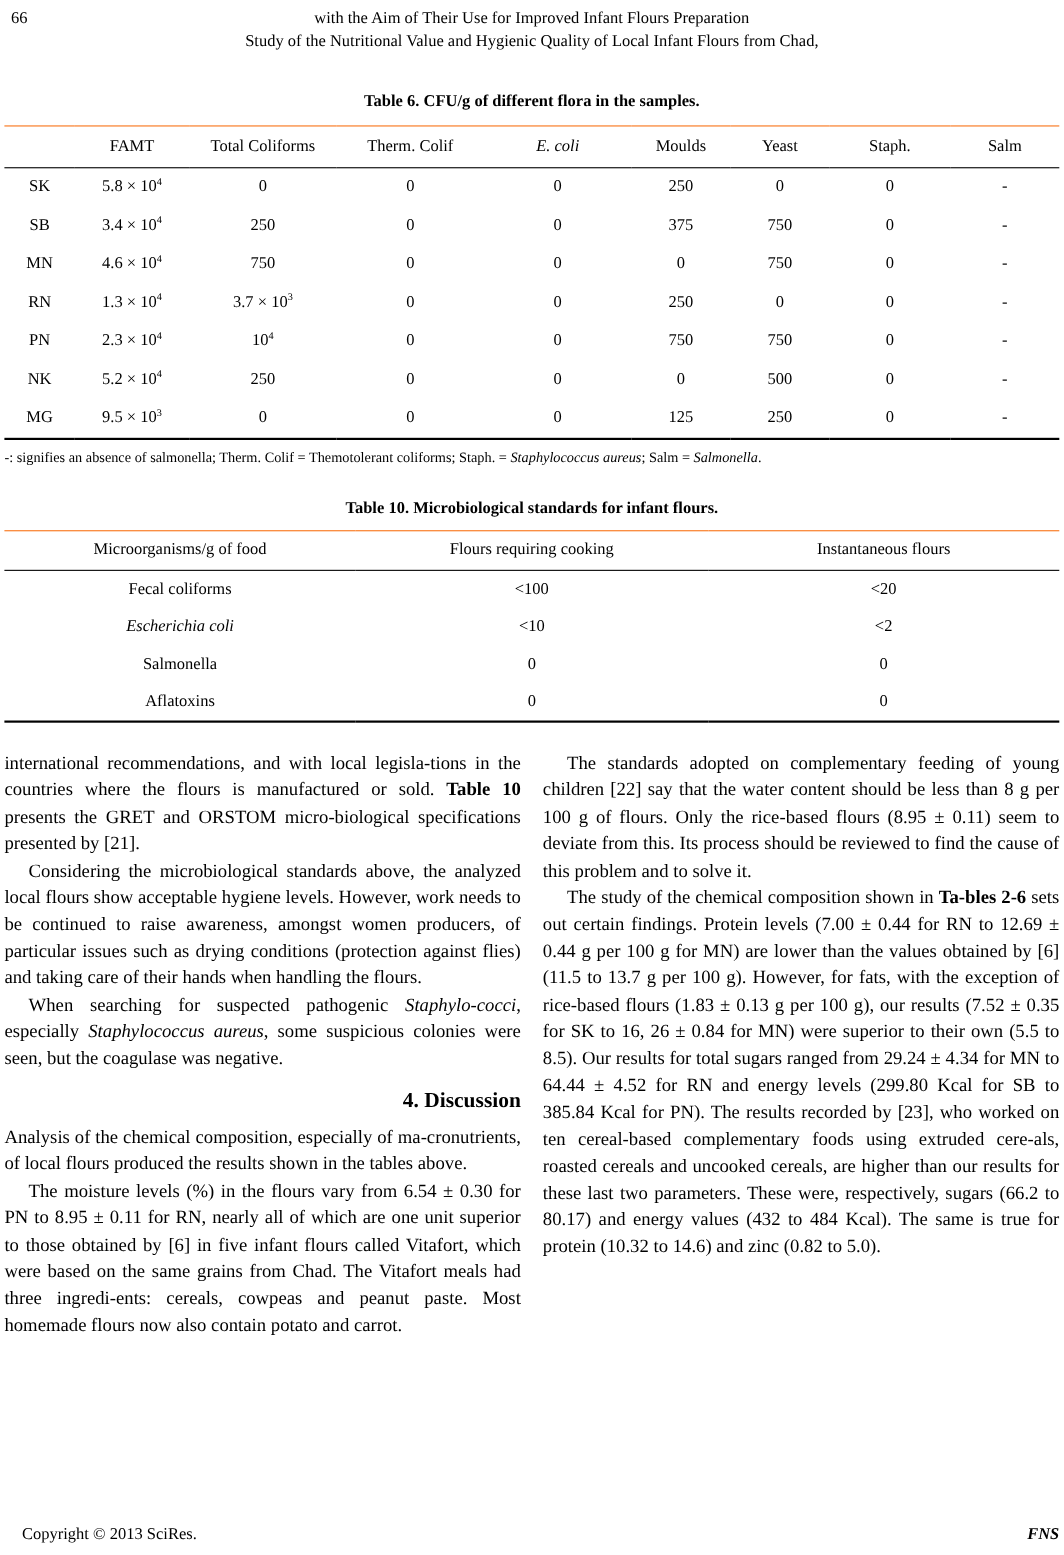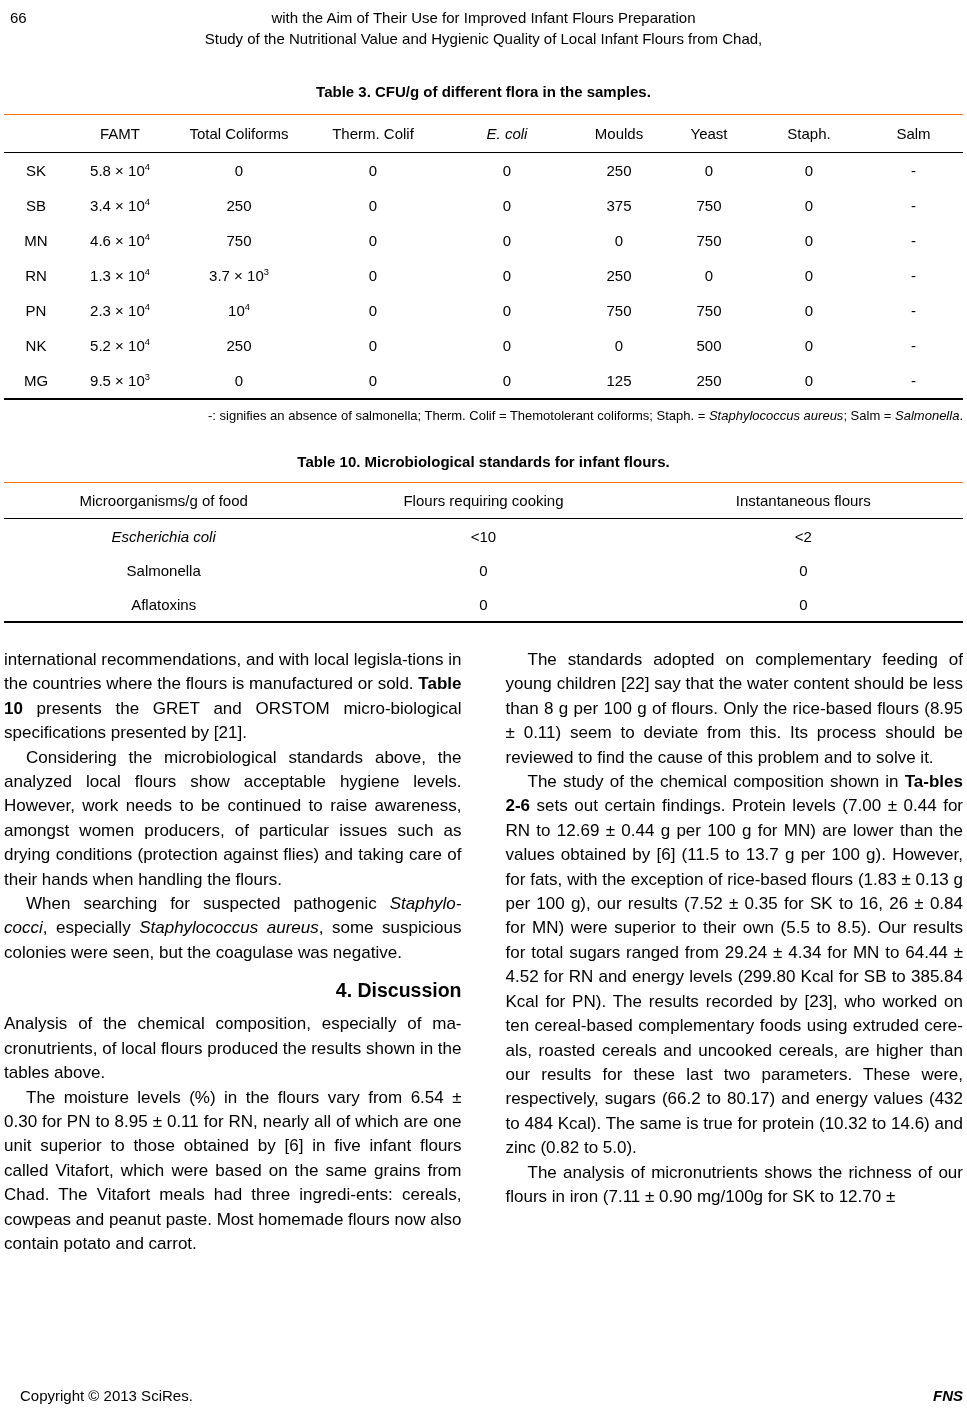--- a/index.html
+++ b/index.html
@@ -3,21 +3,21 @@
 <meta charset="utf-8">
 <style>
   html, body { margin: 0; padding: 0; background: #ffffff; }
   .page {
     position: relative;
     width: 967px;
     height: 1414px;
     box-sizing: border-box;
     background: #ffffff;
     color: #000000;
-    font-family: Liberation Sans, sans-serif;
+    font-family: Liberation Serif, serif;
     padding: 7px 4px 0 4px;
     overflow: hidden;
   }
   
   .pagehead { position: relative; text-align: center; font-size: 15px; line-height: 21px; }
   .pagenum { position: absolute; left: 6px; top: 0; font-size: 15px; }
   
   .tcaption { text-align: center; font-weight: bold; font-size: 15px; line-height: 18px; }
   .cap9  { margin-top: 34px; }
   .cap10 { margin-top: 29px; }
@@ -28,23 +28,23 @@
   .t9, .t10 { border-top: 1px solid #f97316; border-bottom: 2px solid #000; }
   thead th { border-bottom: 1.5px solid #000; font-weight: normal; }
   .t9 thead th { height: 37px; }
   .t9 tbody td { height: 35px; }
   .t10 thead th { height: 35px; }
   .t10 tbody td { height: 34px; }
   th, td { text-align: center; vertical-align: middle; padding: 0; font-weight: normal; }
   .it { font-style: italic; }
   sup { font-size: 0.62em; line-height: 0; }
   
-  .footnote { margin-top: 7px; font-size: 13px; line-height: 17px; text-align: right; }
-  
-  .columns { display: flex; gap: 44px; margin-top: 25px; }
+  .footnote { margin-top: 7px; font-size: 13px; line-height: 17px; }
+  
+  .columns { display: flex; gap: 20px; margin-top: 25px; }
   .col { flex: 1 1 0; font-size: 17px; line-height: 24.4px; text-align: justify; }
   .col p { margin: 0; }
   .ind { text-indent: 22px; }
   .b { font-weight: bold; }
   .i { font-style: italic; }
   h2.discussion { font-size: 19.5px; font-weight: bold; margin: 14px 0 10px 0; line-height: 23px; text-align: right; }
   
   .pagefoot {
     position: absolute; left: 20px; right: 4px; bottom: 10px;
     display: flex; justify-content: space-between; font-size: 15px;
@@ -55,21 +55,21 @@
 <body>
 
 <div class="page">
 
   <div class="pagehead">
     <span class="pagenum">66</span>
     <div>with the Aim of Their Use for Improved Infant Flours Preparation</div>
     <div>Study of the Nutritional Value and Hygienic Quality of Local Infant Flours from Chad,</div>
   </div>
 
-  <div class="tcaption cap9">Table 3. CFU/g of different flora in the samples.</div>
+  <div class="tcaption cap9">Table 6. CFU/g of different flora in the samples.</div>
 
   <table class="t9">
     <colgroup>
       <col style="width:64px">
         <col style="width:104px">
         <col style="width:134px">
         <col style="width:134px">
       <col style="width:134px">
         <col style="width:90px">
         <col style="width:90px">
@@ -182,20 +182,25 @@
       </colgroup>
     <thead>
       <tr>
         <th>Microorganisms/g of food</th>
         <th>Flours requiring cooking</th>
         <th>Instantaneous flours</th>
       </tr>
     </thead>
     <tbody>
       <tr>
+        <td>Fecal coliforms</td>
+        <td>&lt;100</td>
+        <td>&lt;20</td>
+      </tr>
+      <tr>
         <td class="it">Escherichia coli</td>
         <td>&lt;10</td>
         <td>&lt;2</td>
       </tr>
       <tr>
         <td>Salmonella</td>
         <td>0</td>
         <td>0</td>
       </tr>
       <tr>
@@ -211,21 +216,20 @@
       <p><span>international recommendations, and with local legisla-tions in the countries where the flours is manufactured or sold. </span><span class="b">Table 10</span><span> presents the GRET and ORSTOM micro-biological specifications presented by [21].</span></p>
       <p class="ind">Considering the microbiological standards above, the analyzed local flours show acceptable hygiene levels. However, work needs to be continued to raise awareness, amongst women producers, of particular issues such as drying conditions (protection against flies) and taking care of their hands when handling the flours.</p>
       <p class="ind"><span>When searching for suspected pathogenic </span><span class="i">Staphylo-cocci</span><span>, especially </span><span class="i">Staphylococcus aureus</span><span>, some suspicious colonies were seen, but the coagulase was negative.</span></p>
       <h2 class="discussion">4. Discussion</h2>
       <p>Analysis of the chemical composition, especially of ma-cronutrients, of local flours produced the results shown in the tables above.</p>
       <p class="ind">The moisture levels (%) in the flours vary from 6.54 ± 0.30 for PN to 8.95 ± 0.11 for RN, nearly all of which are one unit superior to those obtained by [6] in five infant flours called Vitafort, which were based on the same grains from Chad. The Vitafort meals had three ingredi-ents: cereals, cowpeas and peanut paste. Most homemade flours now also contain potato and carrot.</p>
     </div>
     <div class="col">
       <p class="ind">The standards adopted on complementary feeding of young children [22] say that the water content should be less than 8 g per 100 g of flours. Only the rice-based flours (8.95 ± 0.11) seem to deviate from this. Its process should be reviewed to find the cause of this problem and to solve it.</p>
       <p class="ind"><span>The study of the chemical composition shown in </span><span class="b">Ta-bles 2-6</span><span> sets out certain findings. Protein levels (7.00 ± 0.44 for RN to 12.69 ± 0.44 g per 100 g for MN) are lower than the values obtained by [6] (11.5 to 13.7 g per 100 g). However, for fats, with the exception of rice-based flours (1.83 ± 0.13 g per 100 g), our results (7.52 ± 0.35 for SK to 16, 26 ± 0.84 for MN) were superior to their own (5.5 to 8.5). Our results for total sugars ranged from 29.24 ± 4.34 for MN to 64.44 ± 4.52 for RN and energy levels (299.80 Kcal for SB to 385.84 Kcal for PN). The results recorded by [23], who worked on ten cereal-based complementary foods using extruded cere-als, roasted cereals and uncooked cereals, are higher than our results for these last two parameters. These were, respectively, sugars (66.2 to 80.17) and energy values (432 to 484 Kcal). The same is true for protein (10.32 to 14.6) and zinc (0.82 to 5.0).</span></p>
-      <p class="ind">The analysis of micronutrients shows the richness of our flours in iron (7.11 ± 0.90 mg/100g for SK to 12.70 ±</p>
     </div>
   </div>
 
   <div class="pagefoot">
     <span>Copyright © 2013 SciRes.</span>
     <span class="journal">FNS</span>
   </div>
 
 </div>
 

